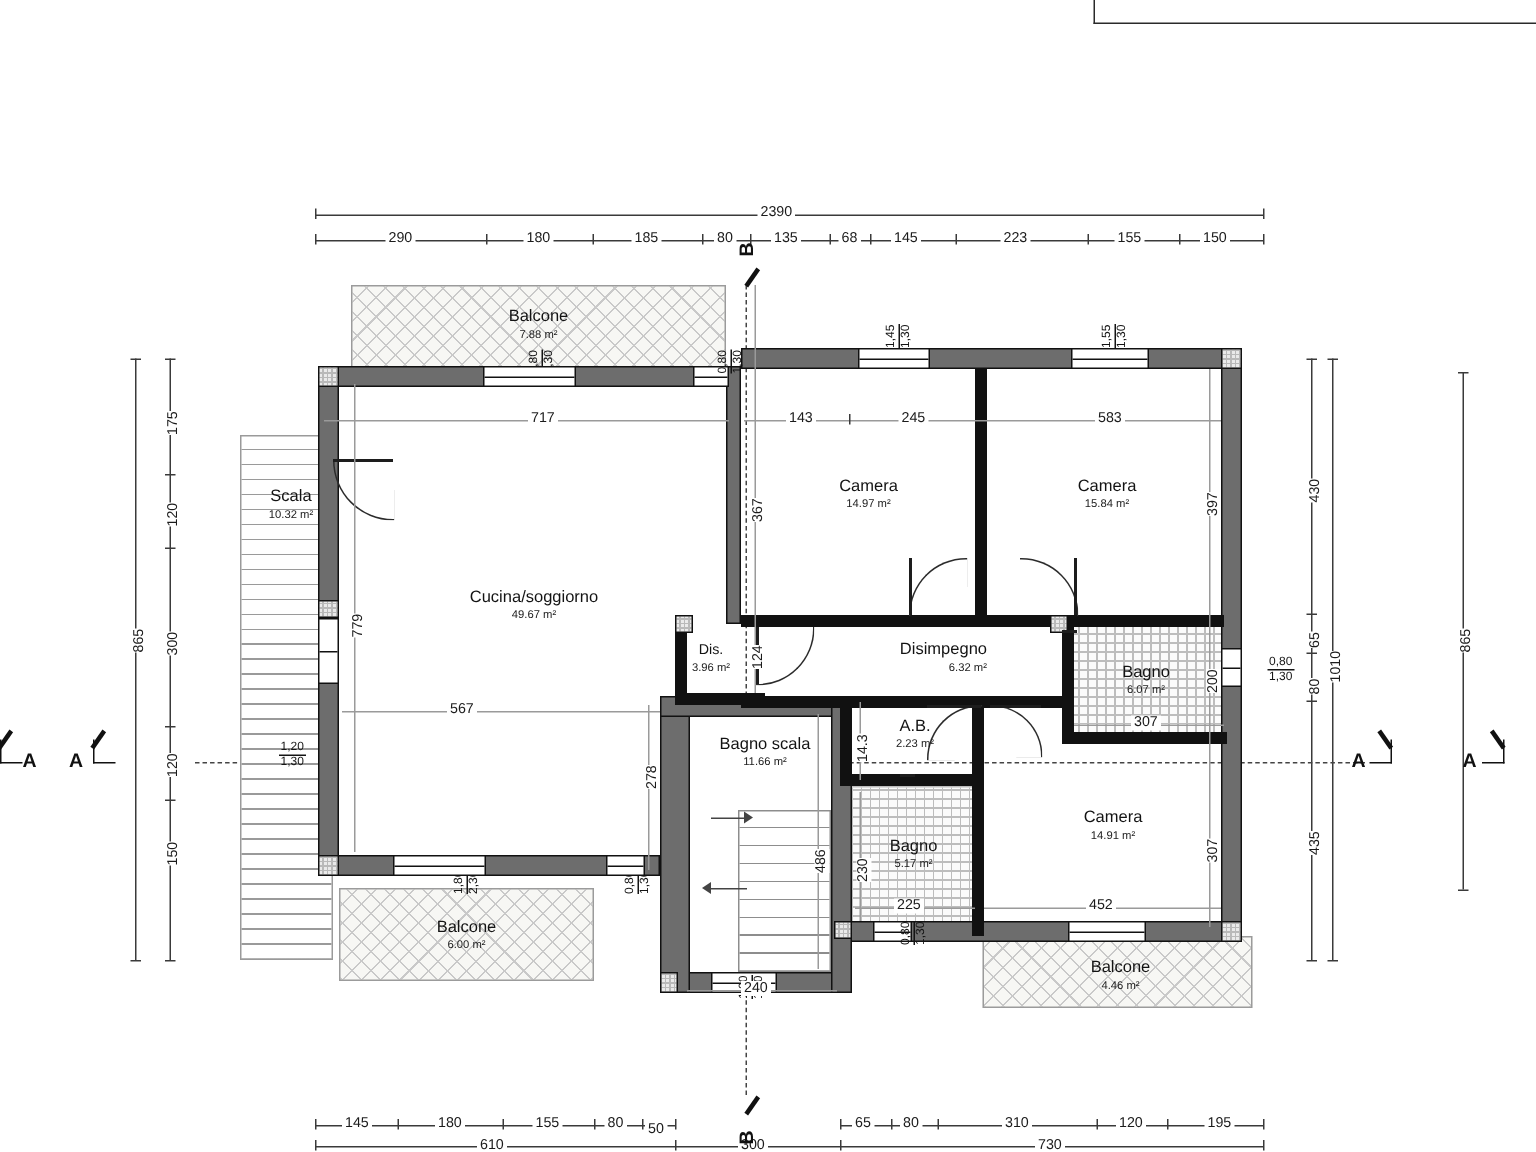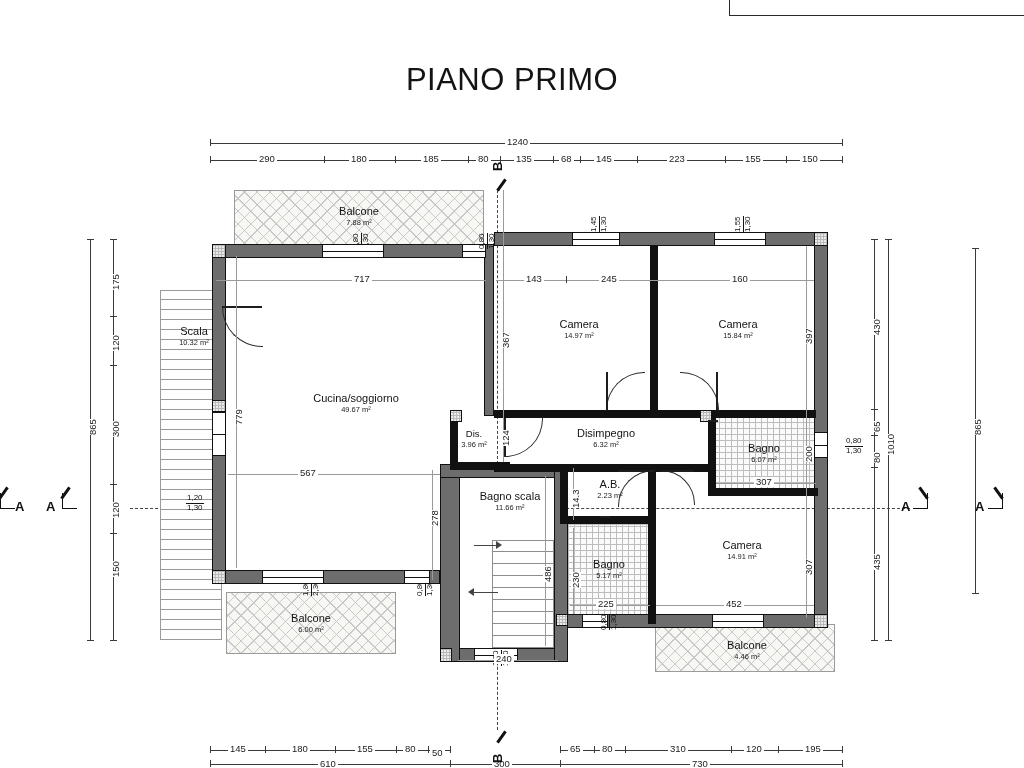--- a/index.html
+++ b/index.html
@@ -139,26 +139,25 @@
   }
 </style>
 </head>
 <body>
 
 <div class="plan-root">
 
   <div class="abs page-tick" style="left:729px;top:0;width:1px;height:16px;"></div>
   <div class="abs page-tick" style="left:729px;top:15px;width:295px;height:1px;"></div>
 
-  <div class="abs" id="title">PIANO PRIMO</div>
 
   <div class="dim-h" style="left:210px;top:143px;width:632px;"></div>
   <div class="tick-hv" style="left:210px;top:139px;"></div>
   <div class="tick-hv" style="left:842px;top:139px;"></div>
-  <div class="dimtext" style="left:505px;top:137px;">1240</div>
+  <div class="dimtext" style="left:505px;top:137px;">2390</div>
 
   <div class="dim-h" style="left:210px;top:160px;width:632px;"></div>
   <div class="tick-hv" style="left:210px;top:156px;"></div>
   <div class="tick-hv" style="left:324px;top:156px;"></div>
   <div class="tick-hv" style="left:395px;top:156px;"></div>
   <div class="tick-hv" style="left:468px;top:156px;"></div>
   <div class="tick-hv" style="left:500px;top:156px;"></div>
   <div class="tick-hv" style="left:553px;top:156px;"></div>
   <div class="tick-hv" style="left:580px;top:156px;"></div>
   <div class="tick-hv" style="left:637px;top:156px;"></div>
@@ -443,21 +442,21 @@
     <span class="ar">14.97 m²</span>
   </div>
   <div class="rlabel" style="left:686px;top:318px;width:104px;">
     <span class="nm">Camera</span>
     <span class="ar">15.84 m²</span>
   </div>
   <div class="rlabel" style="left:690px;top:539px;width:104px;">
     <span class="nm">Camera</span>
     <span class="ar">14.91 m²</span>
   </div>
-  <div class="rlabel" style="left:554px;top:427px;width:104px;">
+  <div class="rlabel" style="left:554px;top:427px;width:104px;text-align:right;">
     <span class="nm">Disimpegno</span>
     <span class="ar">6.32 m²</span>
   </div>
   <div class="rlabel small" style="left:450px;top:428px;width:48px;">
     <span class="nm">Dis.</span>
     <span class="ar">3.96 m²</span>
   </div>
   <div class="rlabel" style="left:578px;top:478px;width:64px;">
     <span class="nm">A.B.</span>
     <span class="ar">2.23 m²</span>
@@ -479,21 +478,21 @@
     <span class="ar">10.32 m²</span>
   </div>
 
   <div class="extline-h" style="left:216px;top:280px;width:270px;"></div>
   <div class="dimtext" style="left:352px;top:274px;">717</div>
 
   <div class="extline-h" style="left:496px;top:280px;width:318px;"></div>
   <div class="tick-hv" style="left:566px;top:276px;"></div>
   <div class="dimtext" style="left:524px;top:274px;">143</div>
   <div class="dimtext" style="left:599px;top:274px;">245</div>
-  <div class="dimtext" style="left:730px;top:274px;">160</div>
+  <div class="dimtext" style="left:730px;top:274px;">583</div>
 
   <div class="extline" style="left:236px;top:256px;height:312px;"></div>
   <div class="dimtext-v" style="left:234px;top:425px;">779</div>
 
   <div class="extline-h" style="left:228px;top:474px;width:212px;"></div>
   <div class="dimtext" style="left:298px;top:468px;">567</div>
 
   <div class="extline" style="left:503px;top:190px;height:272px;"></div>
   <div class="dimtext-v" style="left:501px;top:348px;">367</div>
   <div class="dimtext-v" style="left:501px;top:446px;">124</div>

